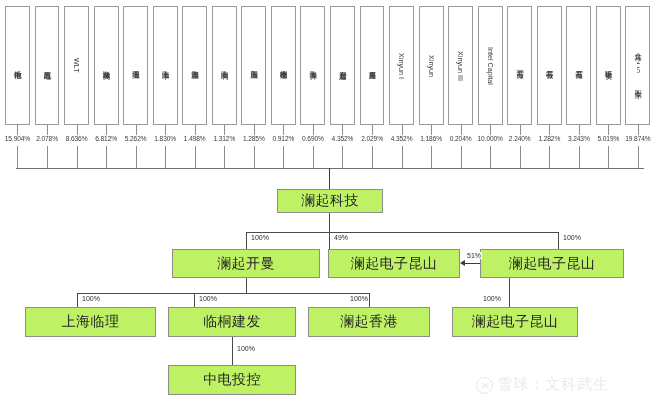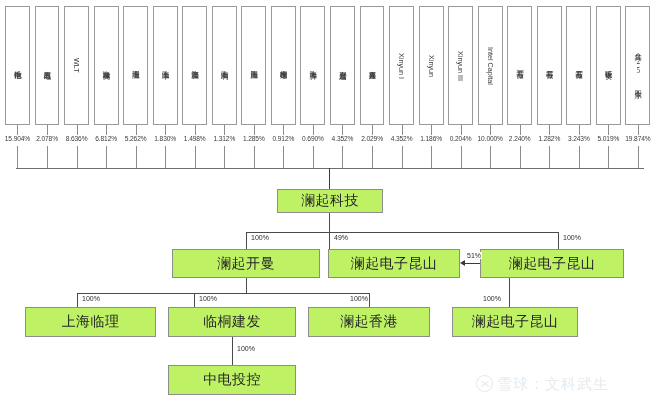--- a/index.html
+++ b/index.html
@@ -138,21 +138,21 @@
     border-bottom: 3px solid transparent;
     border-right: 5px solid #3a3a3a;
   }
 
   
   #watermark {
     position: absolute;
     left: 476px;
     top: 375px;
     display: flex;
-    align-items: flex-start;
+    align-items: flex-end;
     gap: 4px;
     opacity: 0.32;
     pointer-events: none;
   }
   #watermark .wm-logo {
     width: 15px;
     height: 15px;
     border: 1.4px solid #9fb4c4;
     border-radius: 50%;
     position: relative;

